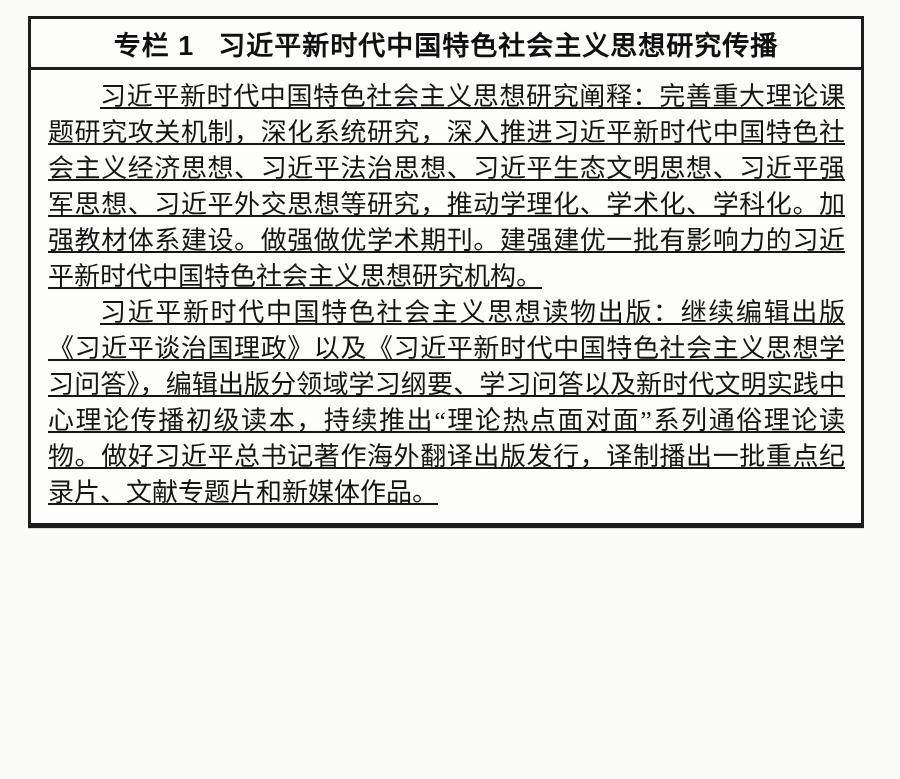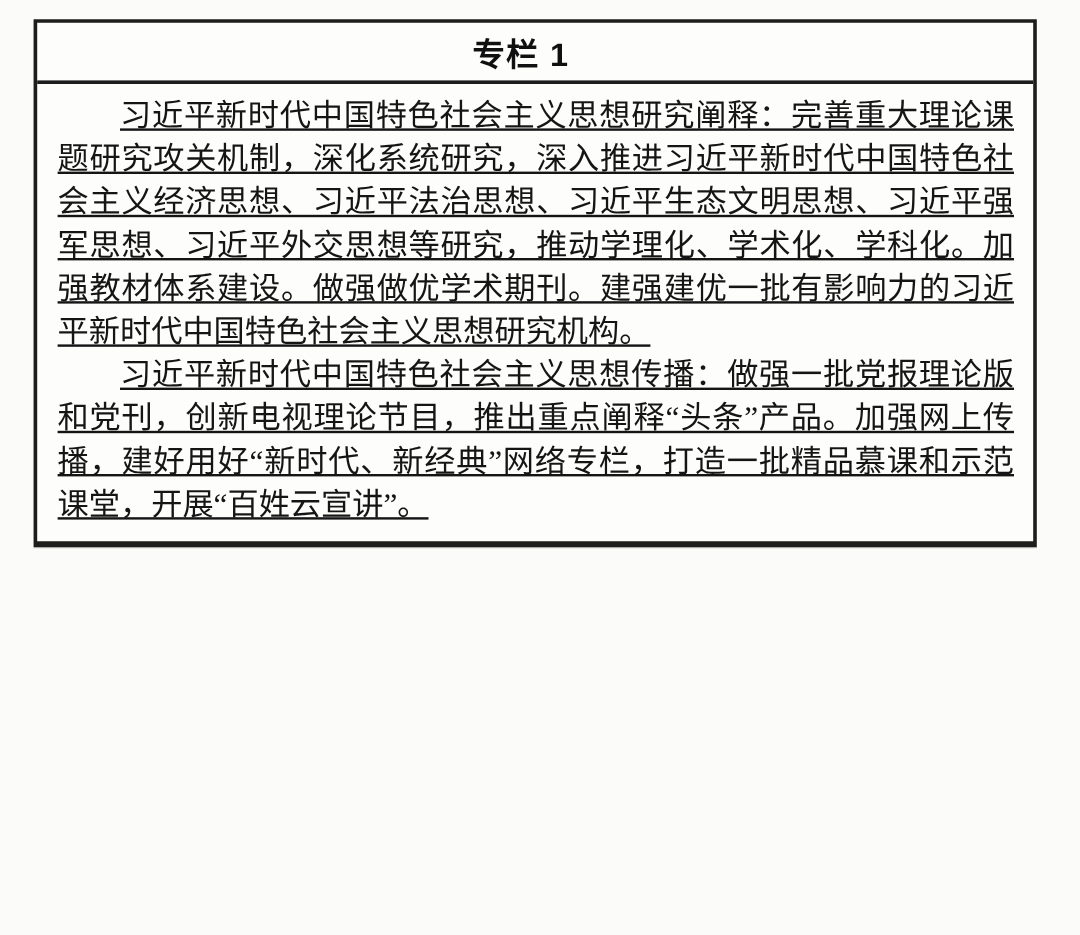--- a/index.html
+++ b/index.html
@@ -57,19 +57,20 @@
     text-decoration: underline;
   }
 </style>
 </head>
 <body>
 
 <div class="page">
   <div class="panel">
     <div class="panel-header">
       <span class="hdr-label">专栏 1</span>
+      <span class="hdr-title">习近平新时代中国特色社会主义思想研究传播</span>
     </div>
     <div class="panel-body">
       <p>习近平新时代中国特色社会主义思想研究阐释：完善重大理论课题研究攻关机制，深化系统研究，深入推进习近平新时代中国特色社会主义经济思想、习近平法治思想、习近平生态文明思想、习近平强军思想、习近平外交思想等研究，推动学理化、学术化、学科化。加强教材体系建设。做强做优学术期刊。建强建优一批有影响力的习近平新时代中国特色社会主义思想研究机构。</p>
-      <p>习近平新时代中国特色社会主义思想传播：做强一批党报理论版和党刊，创新电视理论节目，推出重点阐释“头条”产品。加强网上传播，建好用好“新时代、新经典”网络专栏，打造一批精品慕课和示范课堂，开展“百姓云宣讲”。</p>
+      <p>习近平新时代中国特色社会主义思想读物出版：继续编辑出版《习近平谈治国理政》以及《习近平新时代中国特色社会主义思想学习问答》，编辑出版分领域学习纲要、学习问答以及新时代文明实践中心理论传播初级读本，持续推出“理论热点面对面”系列通俗理论读物。做好习近平总书记著作海外翻译出版发行，译制播出一批重点纪录片、文献专题片和新媒体作品。</p>
     </div>
   </div>
 </div>
 
 </body></html>

